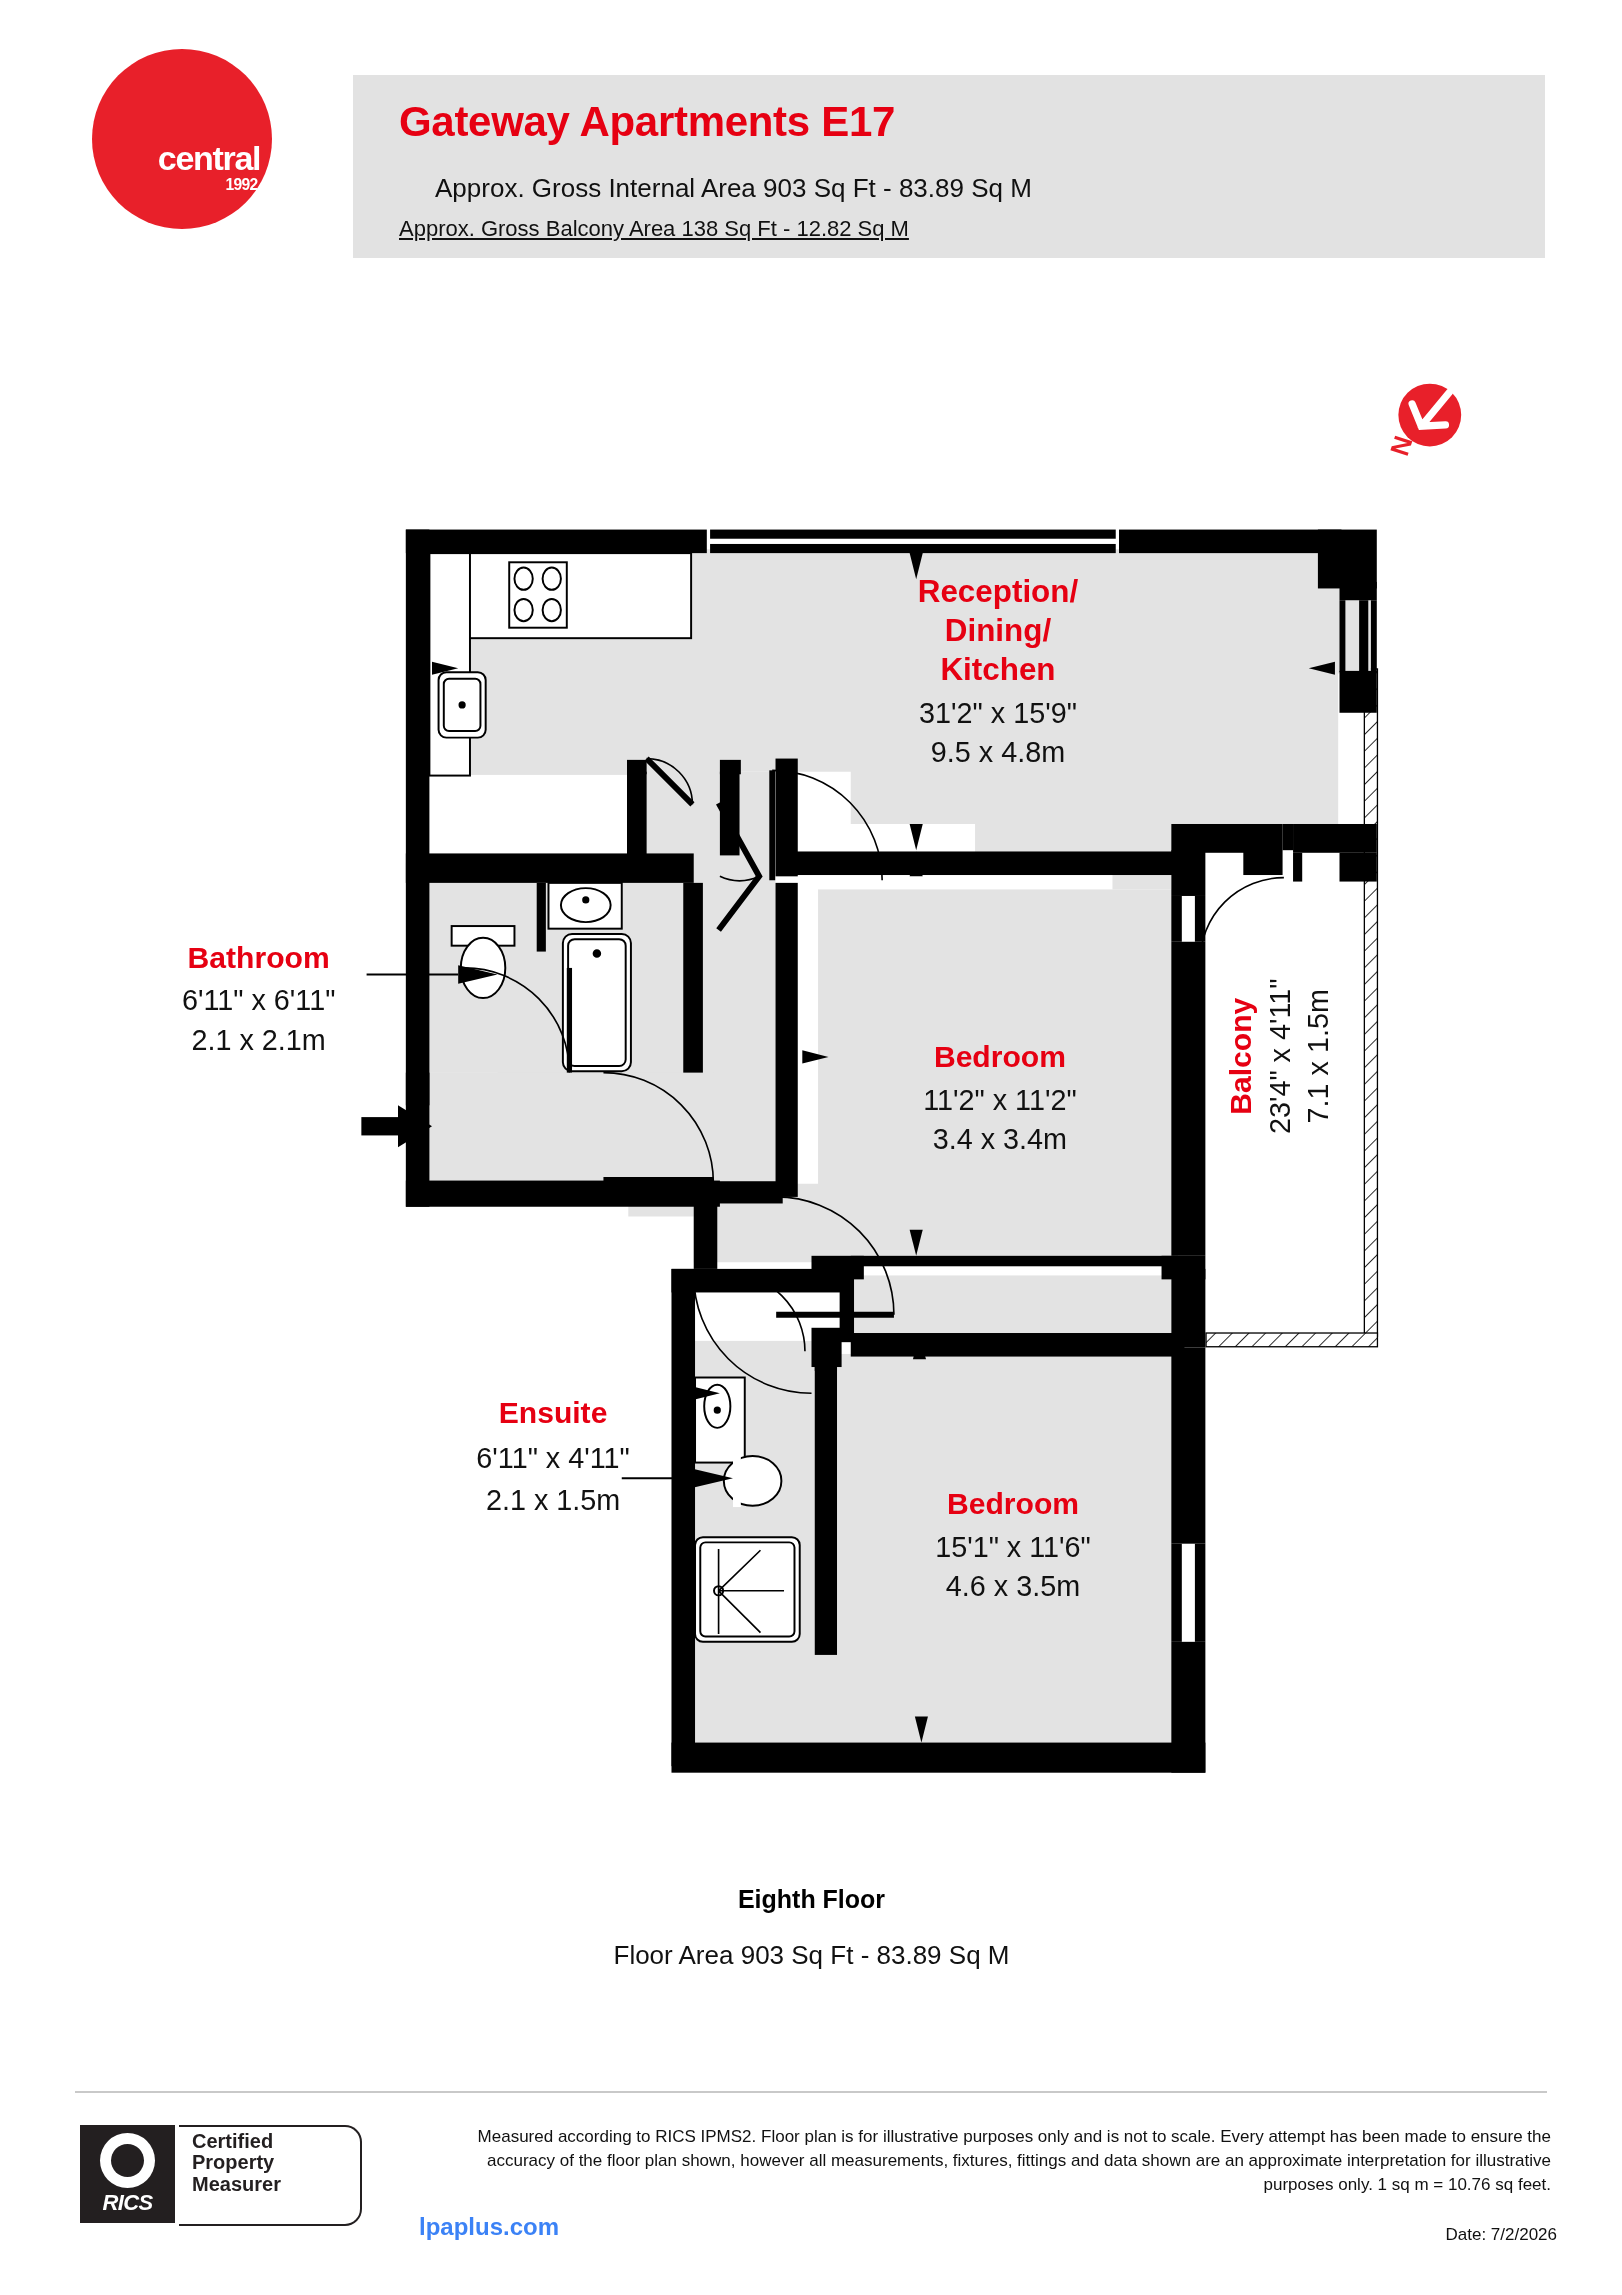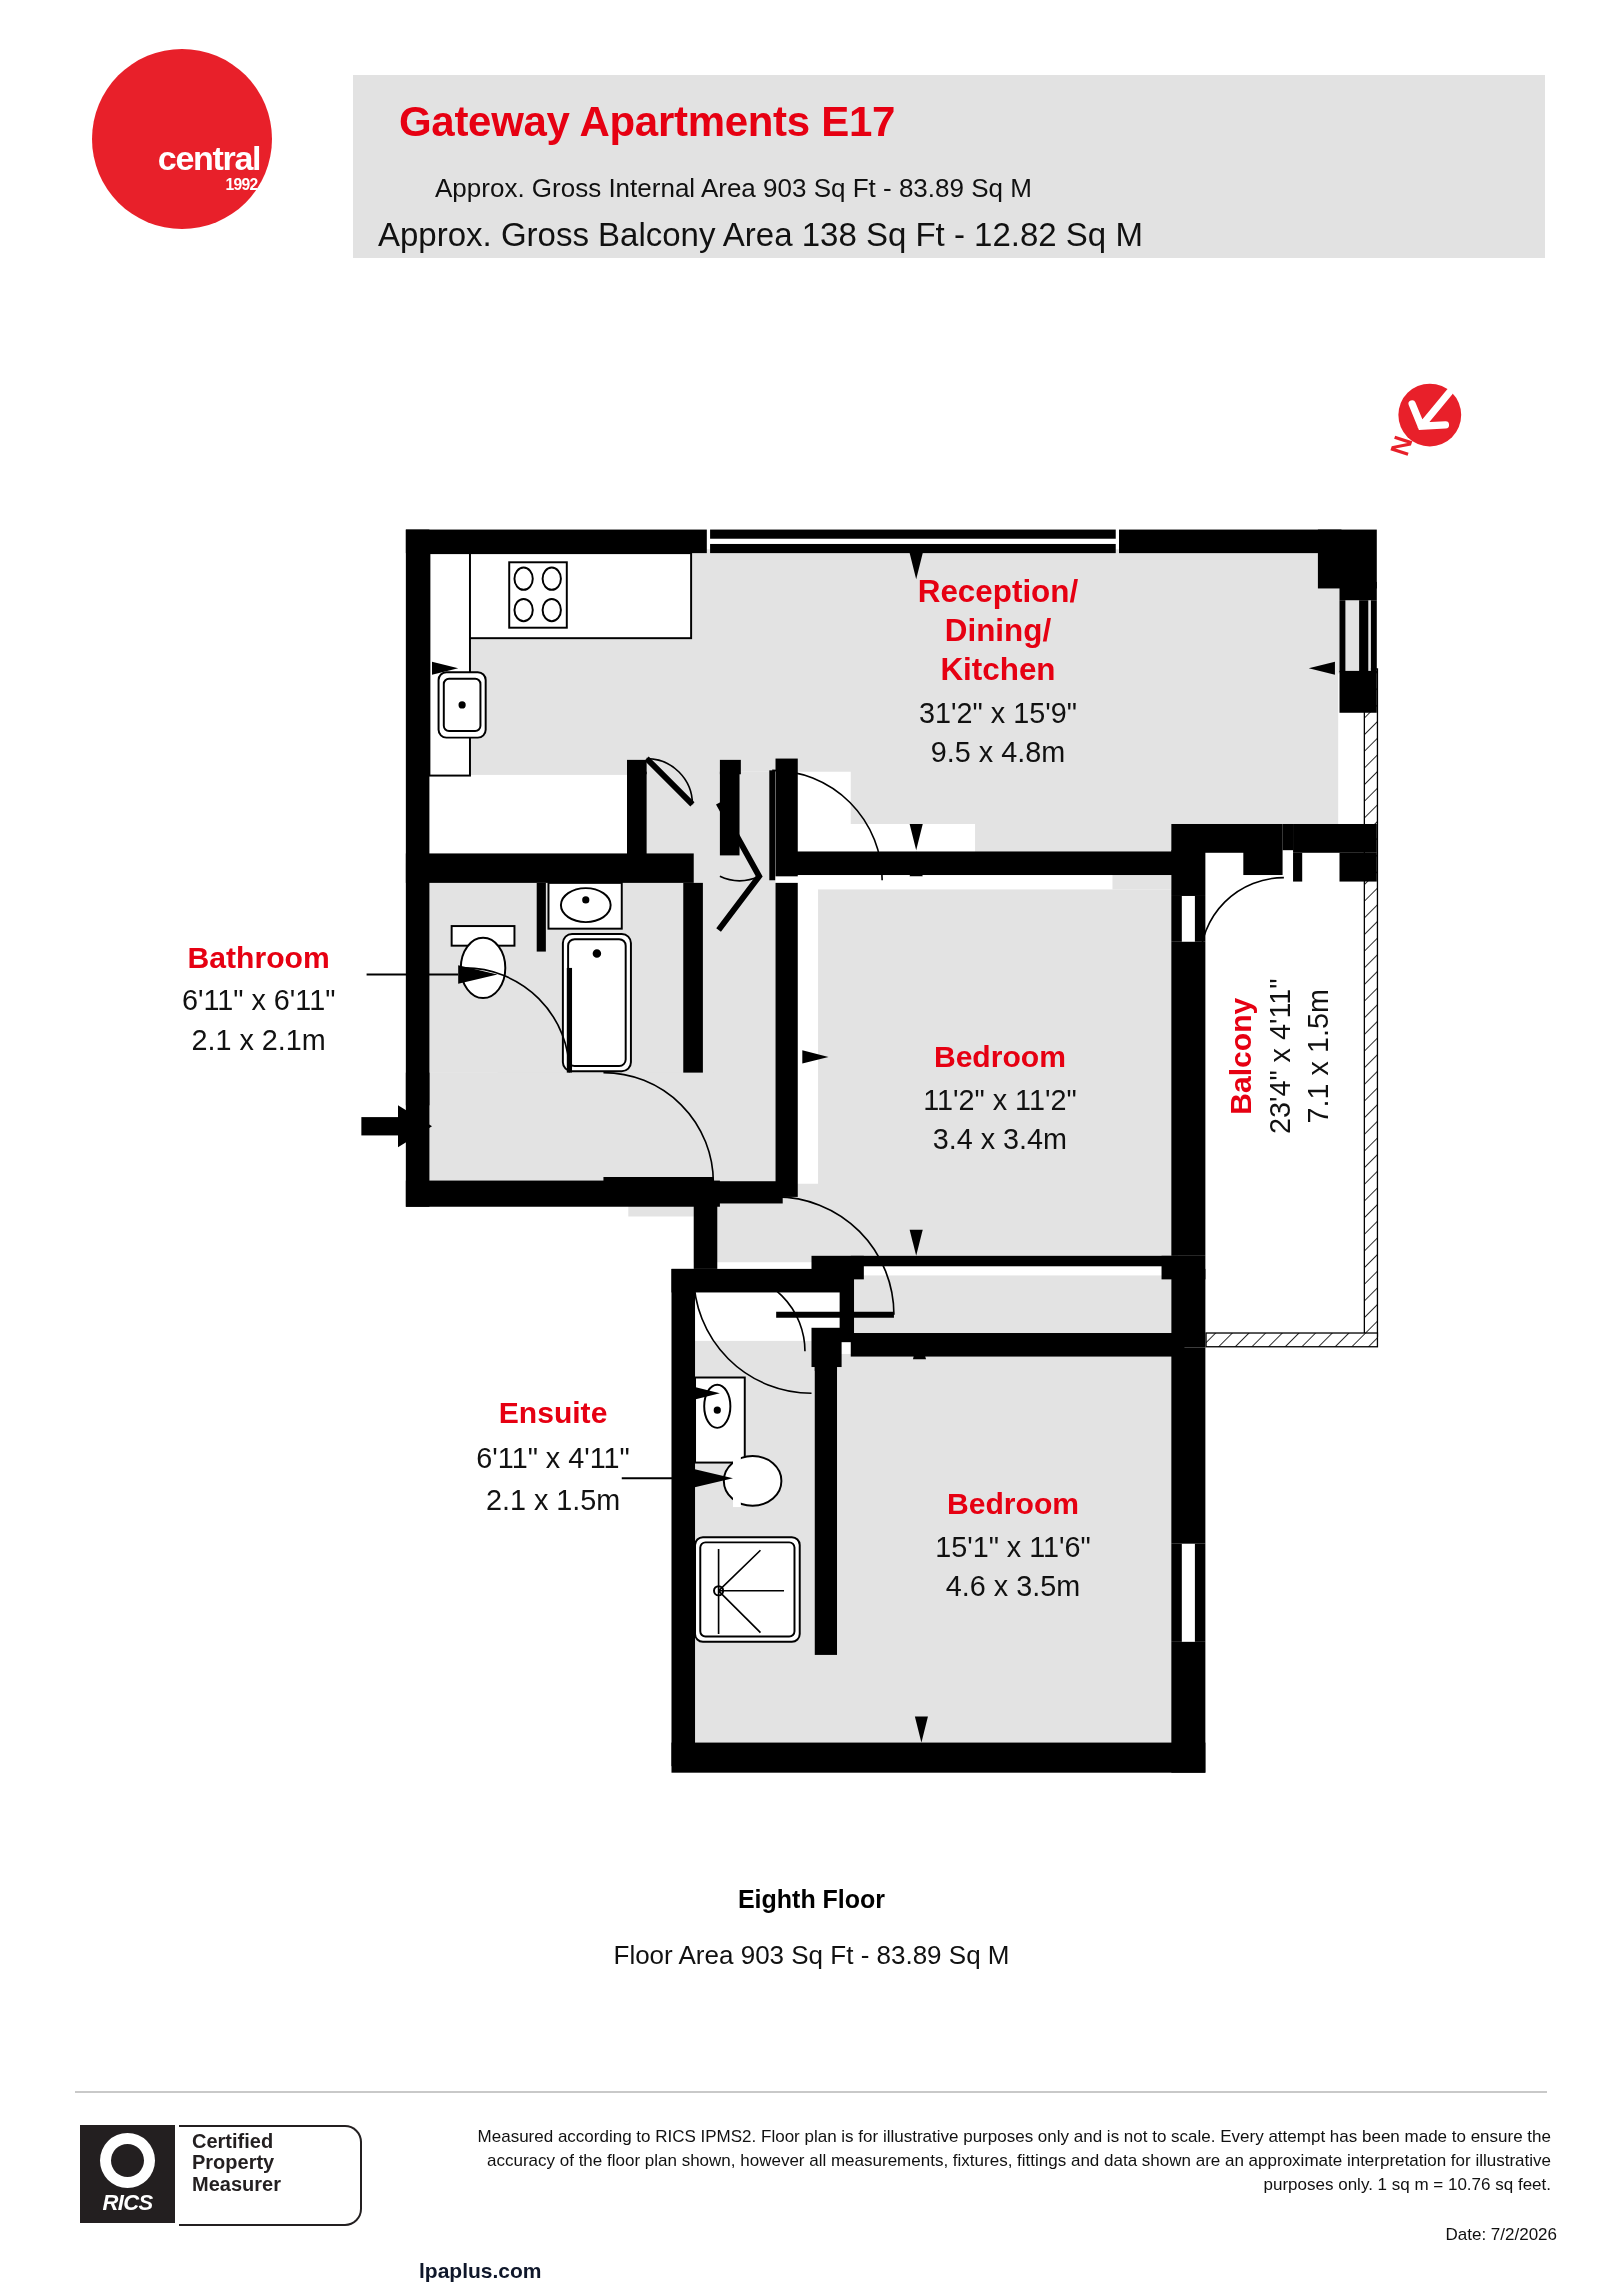--- a/index.html
+++ b/index.html
@@ -15,21 +15,21 @@
   }
   #header-title{
     position:absolute;left:399px;top:98px;
     font-size:42px;font-weight:bold;color:#e60012;letter-spacing:-0.3px;
     white-space:nowrap;
   }
   #header-line1{
     position:absolute;left:399px;top:173px;font-size:26px;color:#111;white-space:nowrap;margin-left:36px;
   }
   #header-line2{
-    position:absolute;left:378px;top:216px;font-size:33px;color:#111;white-space:nowrap;
+    position:absolute;left:399px;top:216px;font-size:22px;color:#111;white-space:nowrap;text-decoration:underline;
   }
   #brand-logo{
     position:absolute;left:92px;top:49px;width:180px;height:180px;
     border-radius:50%;background:#e8202a;
   }
   #brand-logo .brand-word{
     position:absolute;left:0;right:11.8px;top:92px;text-align:right;
     color:#fff;font-size:34px;font-weight:bold;letter-spacing:-1.3px;line-height:1;
   }
   #brand-logo .brand-year{
@@ -78,21 +78,21 @@
   #rics-badge .rics-cert{
     position:absolute;left:13px;top:3.9px;right:3.9px;
     color:#231f20;font-size:20px;font-weight:bold;line-height:1.08;
   }
   #disclaimer{
     position:absolute;left:419px;top:2125px;width:1132px;
     font-size:17px;line-height:1.42;color:#111;text-align:right;
   }
   #site-url{
     position:absolute;left:419px;top:2213px;
-    font-size:21px;font-weight:bold;color:#0f172a;margin-top:46px;
+    font-size:24px;font-weight:bold;color:#3b82f6;
   }
   #doc-date{
     position:absolute;right:66px;top:2225px;
     font-size:17px;color:#111;text-align:right;
   }
   .lbl-room{font-weight:bold;fill:#e60012;}
   .lbl-dim{fill:#111;}
 </style>
 </head>
 <body>

